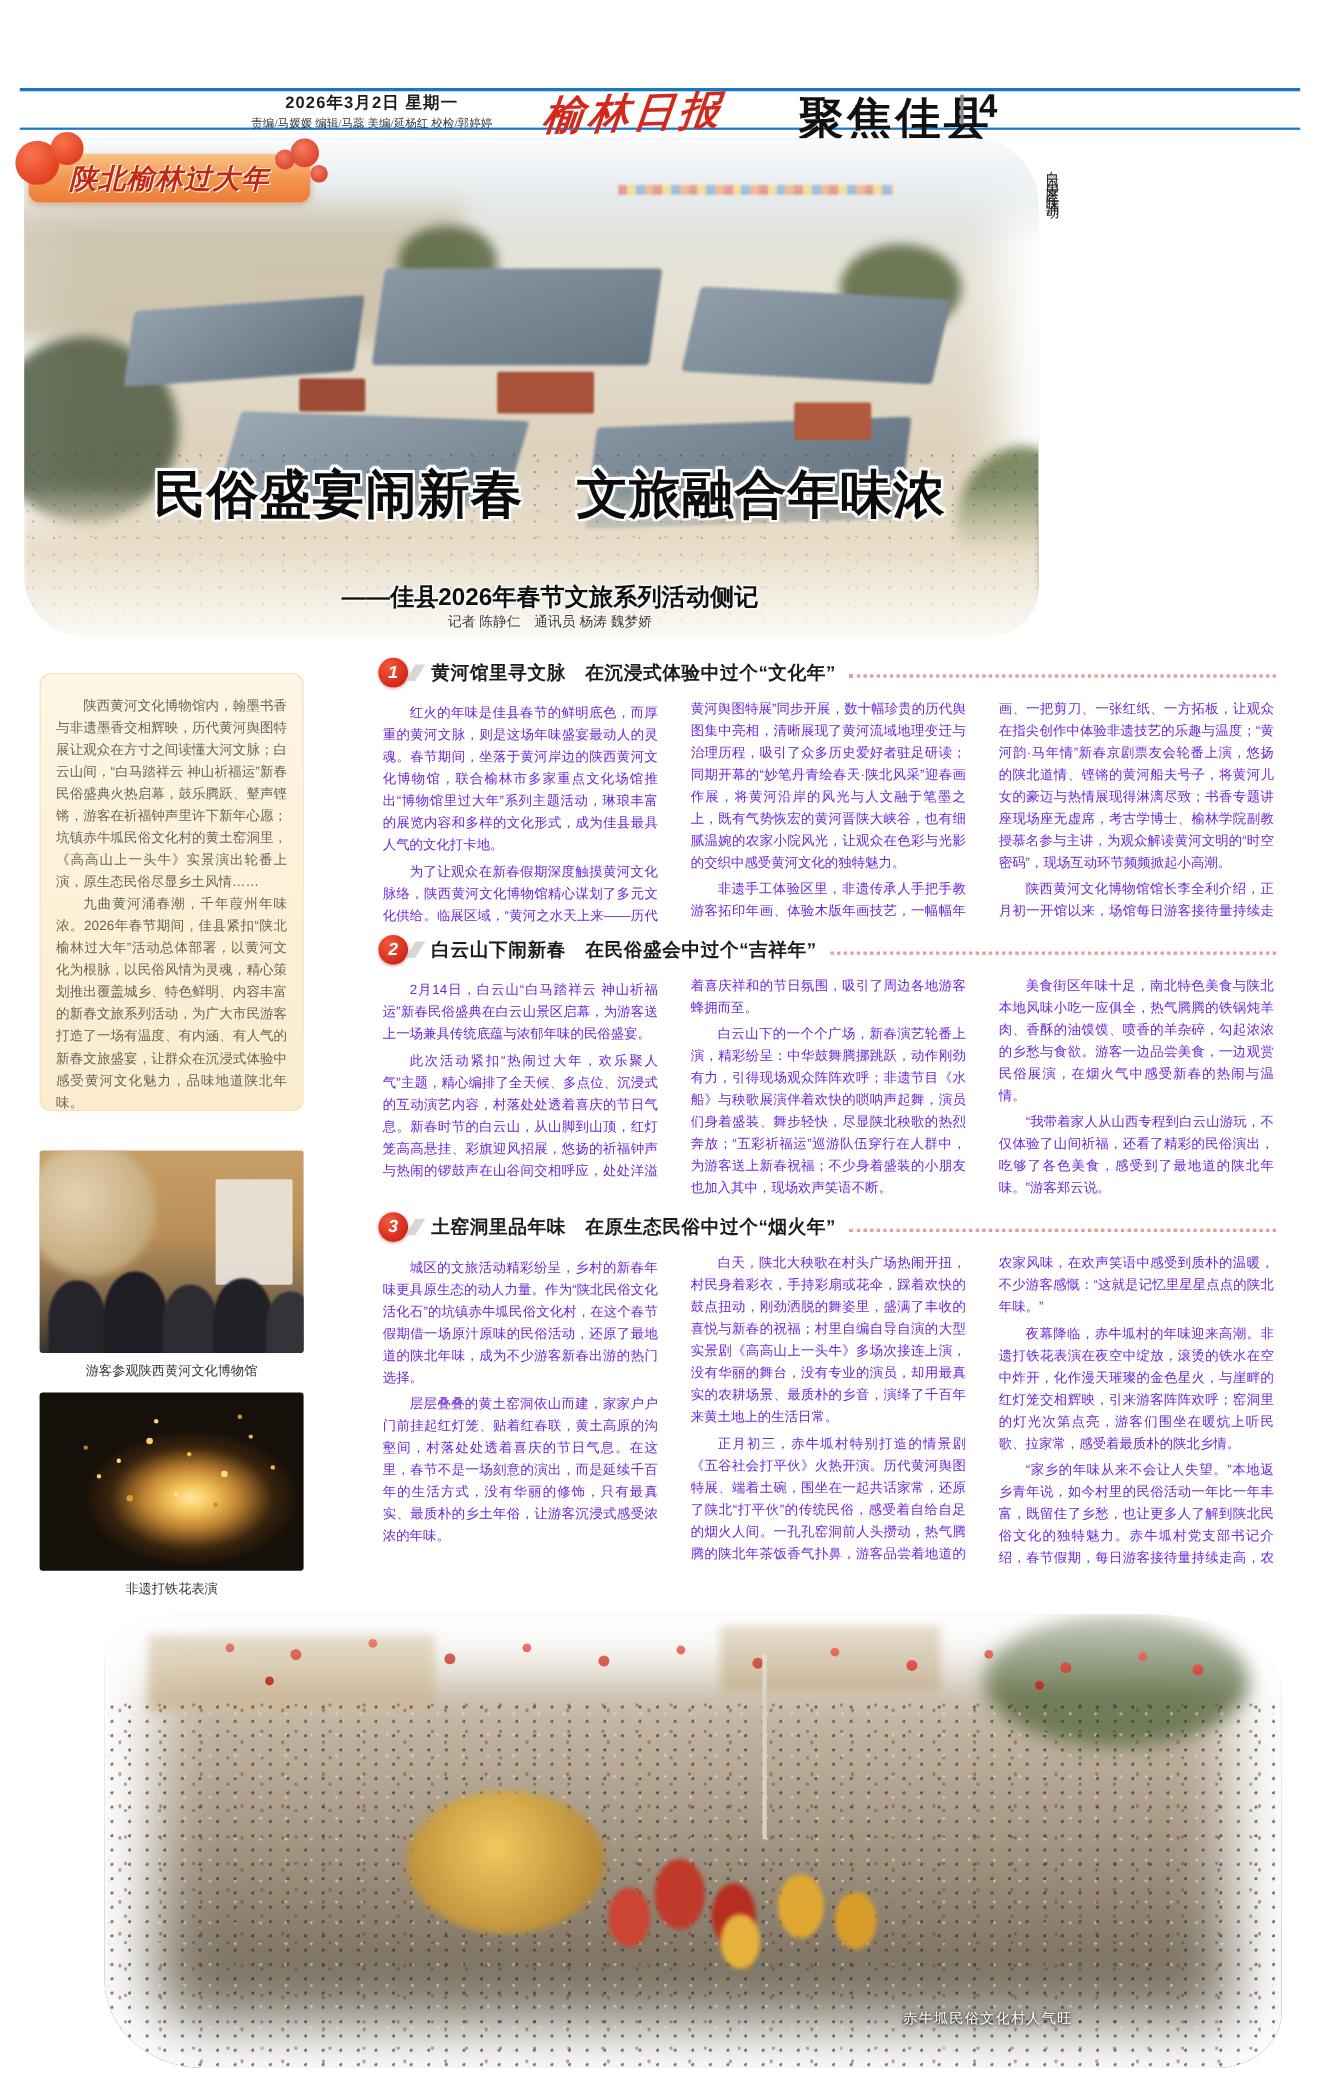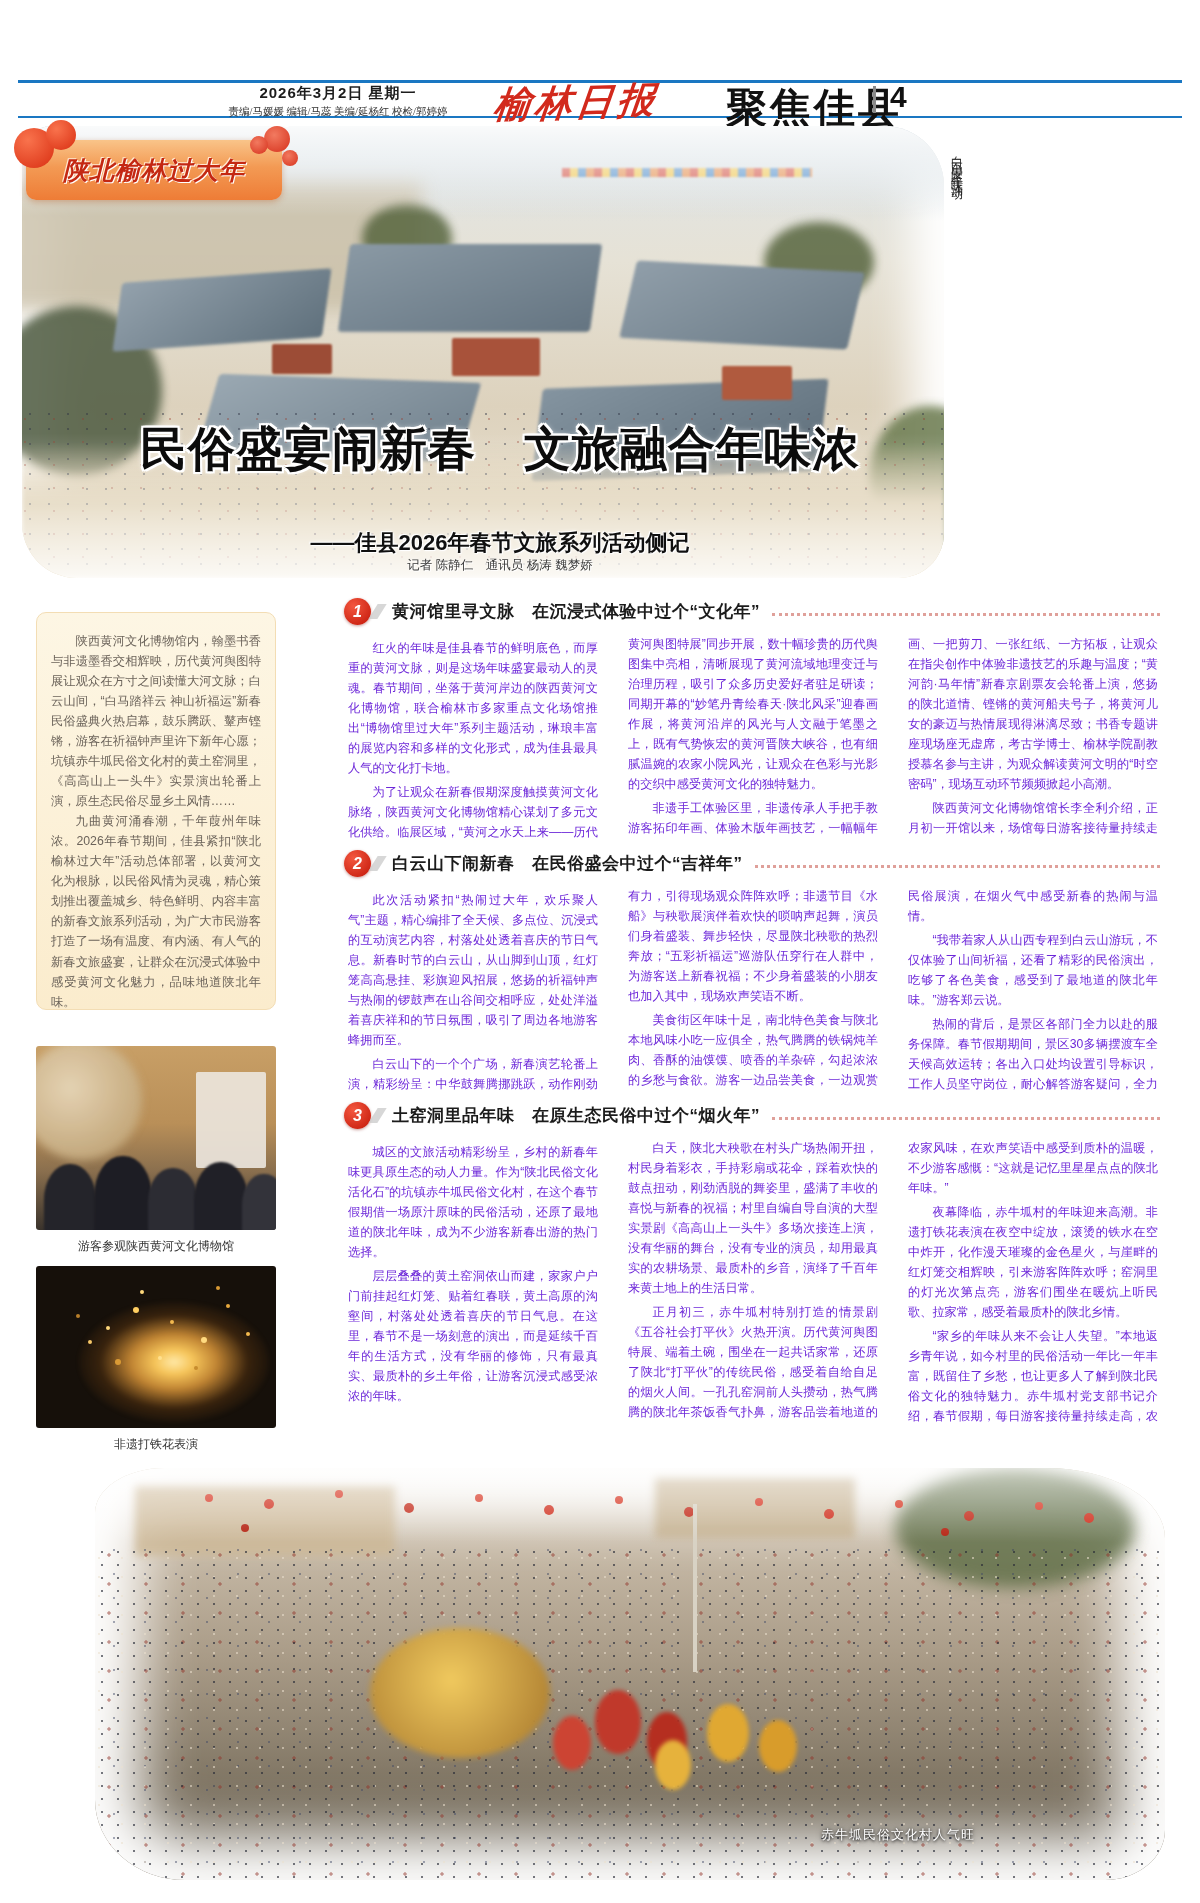--- a/index.html
+++ b/index.html
@@ -51,21 +51,21 @@
     background-size:19px 15px,29px 23px;}
   .flags{left:540px;top:42px;width:250px;height:9px;opacity:.85;filter:blur(1px);
     background:repeating-linear-gradient(90deg,#d23b2b 0 8px,#f2c23a 8px 16px,#3e83c6 16px 24px,#e67f33 24px 32px);}
   .herofade{left:0;top:0;right:0;bottom:0;
     background:linear-gradient(180deg,rgba(255,255,255,.9) 0%,rgba(255,255,255,0) 20%,rgba(255,255,255,0) 68%,rgba(255,255,255,.85) 100%);}
 
   #hero-vcaption{position:absolute;left:948px;top:146px;writing-mode:vertical-rl;
     font-size:12px;color:#222;letter-spacing:4px;}
 
   
-  #badge{position:absolute;left:26px;top:140px;width:256px;height:60px;
+  #badge{position:absolute;left:26px;top:140px;width:256px;height:44px;
          background:linear-gradient(180deg,#f9c489 0%,#f39a54 45%,#ee7c36 100%);
          border-radius:10px;box-shadow:0 2px 6px rgba(180,80,20,.35);
          display:flex;align-items:center;justify-content:center;}
   #badge-text{font-size:25px;font-weight:900;font-style:italic;color:#c42812;
       letter-spacing:1px;text-shadow:1px 1px 0 #fff,-1px -1px 0 #ffe9d2;}
   .lantern{position:absolute;border-radius:50%;background:radial-gradient(circle at 35% 30%,#f9734d,#d92f12);}
   .ln1{left:-12px;top:-12px;width:40px;height:40px;}
   .ln2{left:20px;top:-20px;width:30px;height:30px;}
   .blossom{position:absolute;border-radius:50%;background:radial-gradient(circle at 40% 35%,#f27a60,#d6311c);}
   .b1{right:-8px;top:-14px;width:26px;height:26px;}
@@ -253,20 +253,21 @@
     <p>陕西黄河文化博物馆馆长李全利介绍，正月初一开馆以来，场馆每日游客接待量持续走高，亲子研学群体、返乡游客成为参观主力，各项互动体验活动参与度远超预期，文化场馆成为春节假期的热门打卡地，在新春佳节焕发新活力。</p>
   </div>
 
   <div id="sec2-head" class="sec-head">
     <div class="numcircle">2</div>
     <div class="slash"></div>
     <div class="sec-title">白云山下闹新春　在民俗盛会中过个“吉祥年”</div>
     <div class="dots"></div>
   </div>
   <div id="sec2-body" class="sec-body">
+    <p>2月14日，白云山“白马踏祥云 神山祈福运”新春民俗盛典在白云山景区启幕，为游客送上一场兼具传统底蕴与浓郁年味的民俗盛宴。</p>
     <p>此次活动紧扣“热闹过大年，欢乐聚人气”主题，精心编排了全天候、多点位、沉浸式的互动演艺内容，村落处处透着喜庆的节日气息。新春时节的白云山，从山脚到山顶，红灯笼高高悬挂、彩旗迎风招展，悠扬的祈福钟声与热闹的锣鼓声在山谷间交相呼应，处处洋溢着喜庆祥和的节日氛围，吸引了周边各地游客蜂拥而至。</p>
     <p>白云山下的一个个广场，新春演艺轮番上演，精彩纷呈：中华鼓舞腾挪跳跃，动作刚劲有力，引得现场观众阵阵欢呼；非遗节目《水船》与秧歌展演伴着欢快的唢呐声起舞，演员们身着盛装、舞步轻快，尽显陕北秧歌的热烈奔放；“五彩祈福运”巡游队伍穿行在人群中，为游客送上新春祝福；不少身着盛装的小朋友也加入其中，现场欢声笑语不断。</p>
     <p>美食街区年味十足，南北特色美食与陕北本地风味小吃一应俱全，热气腾腾的铁锅炖羊肉、香酥的油馍馍、喷香的羊杂碎，勾起浓浓的乡愁与食欲。游客一边品尝美食，一边观赏民俗展演，在烟火气中感受新春的热闹与温情。</p>
     <p>“我带着家人从山西专程到白云山游玩，不仅体验了山间祈福，还看了精彩的民俗演出，吃够了各色美食，感受到了最地道的陕北年味。”游客郑云说。</p>
     <p>热闹的背后，是景区各部门全力以赴的服务保障。春节假期期间，景区30多辆摆渡车全天候高效运转；各出入口处均设置引导标识，工作人员坚守岗位，耐心解答游客疑问，全力保障景区平稳有序运行，让广大游客玩得开心、游得安心。</p>
   </div>
 
   <div id="sec3-head" class="sec-head">
     <div class="numcircle">3</div>
     <div class="slash"></div>

